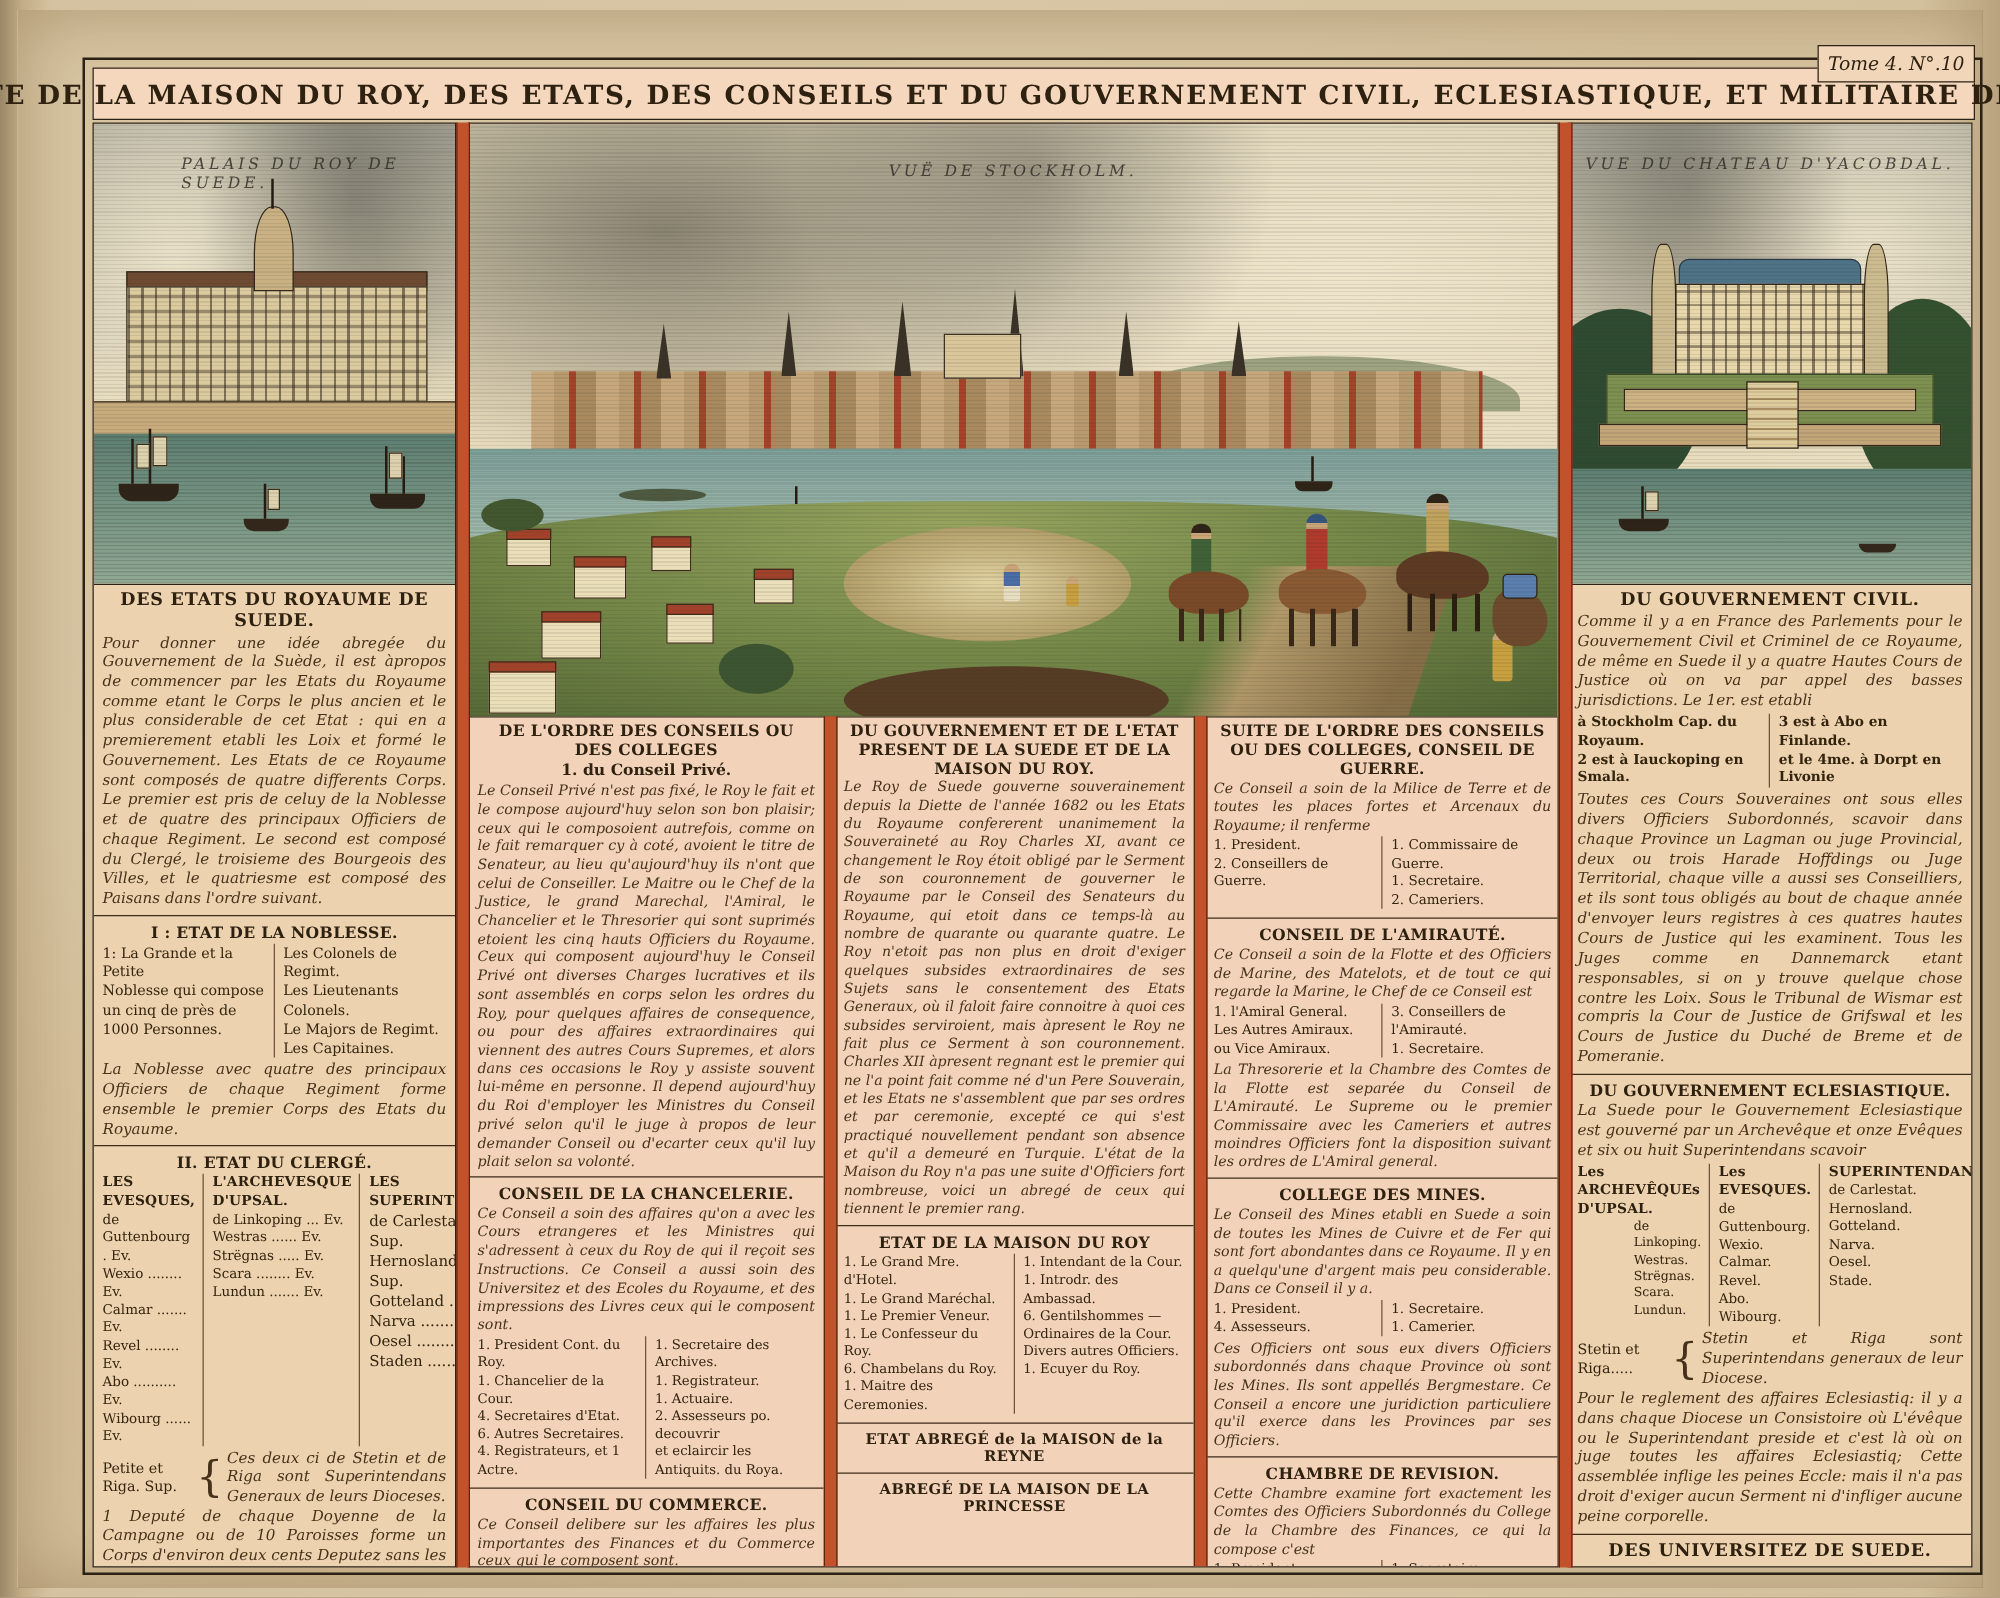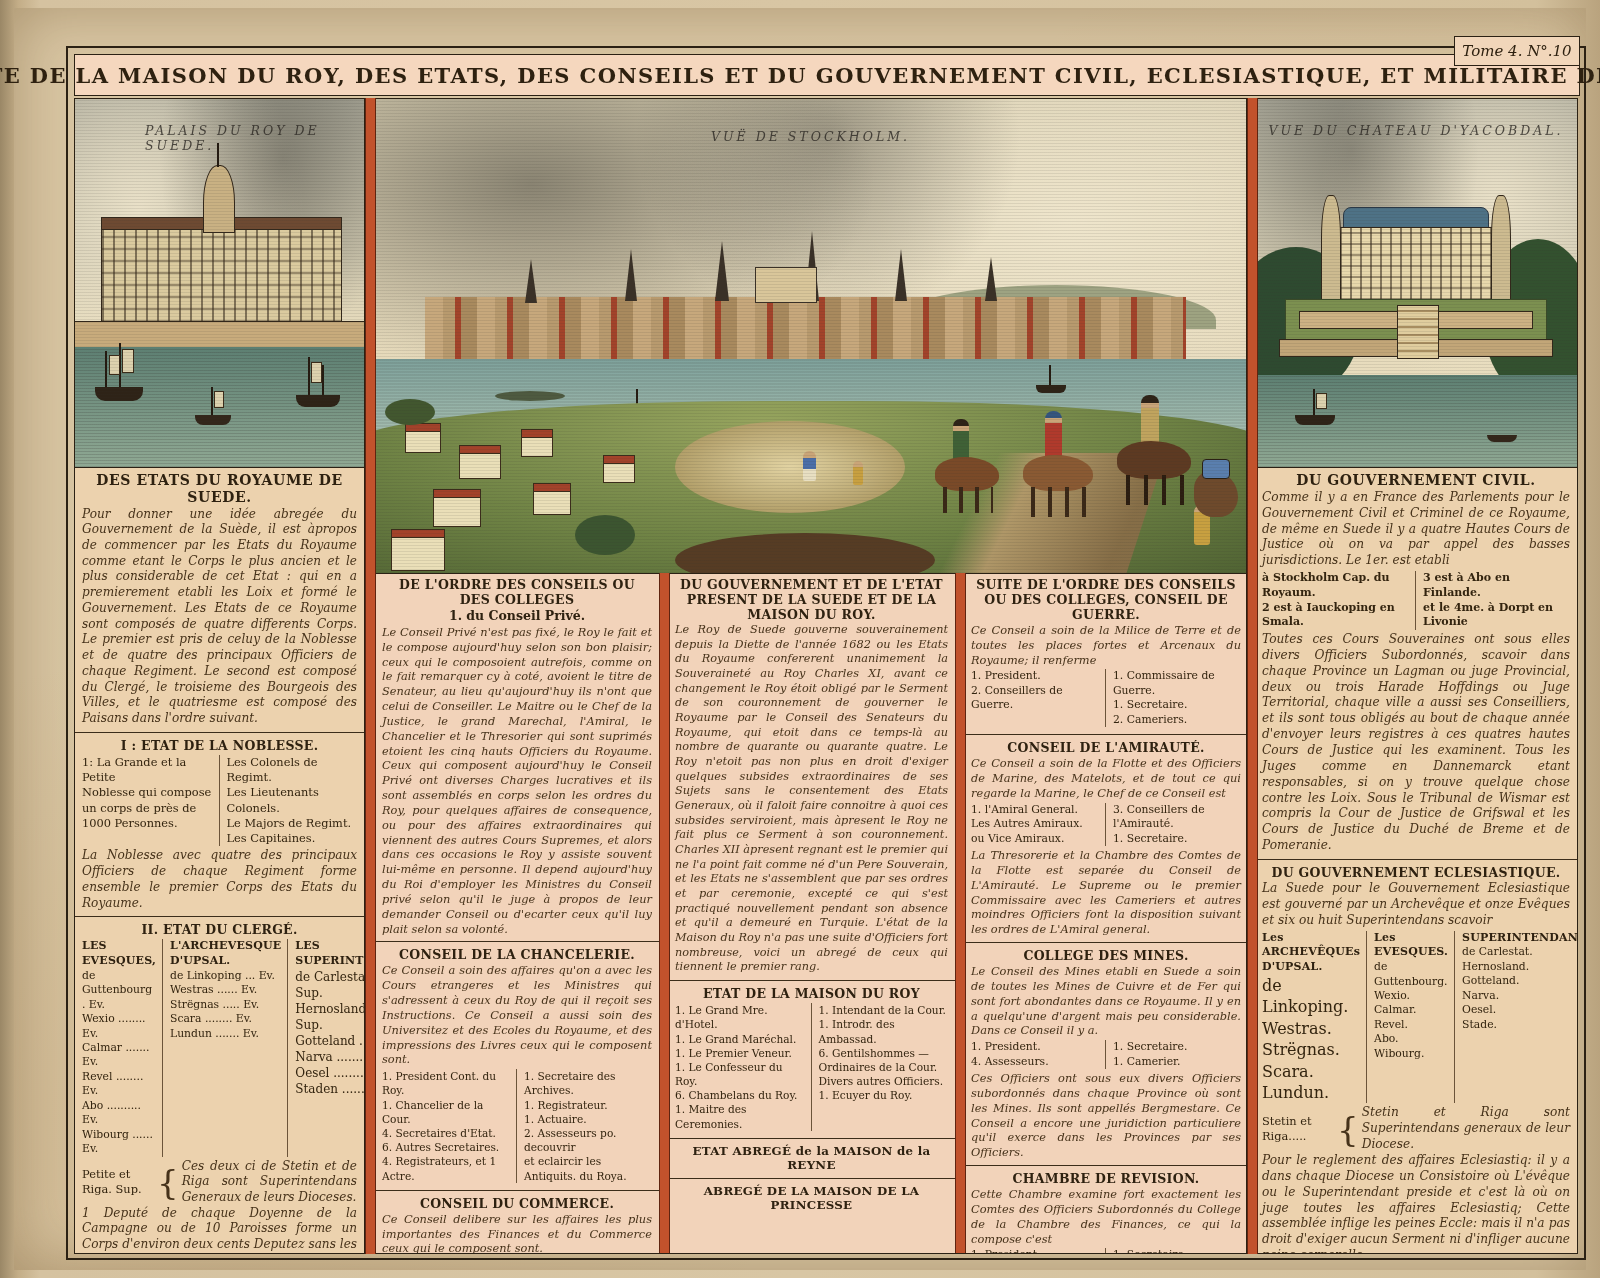--- a/index.html
+++ b/index.html
@@ -117,21 +117,21 @@
      <div class="sec">
        <div class="head">DES ETATS DU ROYAUME DE SUEDE.</div>
        <div class="script">Pour donner une idée abregée du Gouvernement de la Suède, il est àpropos de commencer par les Etats du Royaume comme etant le Corps le plus ancien et le plus considerable de cet Etat : qui en a premierement etabli les Loix et formé le Gouvernement. Les Etats de ce Royaume sont composés de quatre differents Corps. Le premier est pris de celuy de la Noblesse et de quatre des principaux Officiers de chaque Regiment. Le second est composé du Clergé, le troisieme des Bourgeois des Villes, et le quatriesme est composé des Paisans dans l'ordre suivant.</div>
      </div>
      <div class="hr"></div>
      <div class="sec">
        <div class="head sm">I : ETAT DE LA NOBLESSE.</div>
        <div class="cols roman">
          <div class="c lines">1: La Grande et la Petite
 Noblesse qui compose
-un corps de près de
+un cinq de près de
 1000 Personnes.</div>
          <div class="c lines">Les Colonels de Regimt.
 Les Lieutenants Colonels.
 Le Majors de Regimt.
 Les Capitaines.</div>
        </div>
        <div class="script">La Noblesse avec quatre des principaux Officiers de chaque Regiment forme ensemble le premier Corps des Etats du Royaume.</div>
      </div>
      <div class="hr"></div>
      <div class="sec">
@@ -412,21 +412,21 @@
        </div>
        <div class="script">Toutes ces Cours Souveraines ont sous elles divers Officiers Subordonnés, scavoir dans chaque Province un Lagman ou juge Provincial, deux ou trois Harade Hoffdings ou Juge Territorial, chaque ville a aussi ses Conseilliers, et ils sont tous obligés au bout de chaque année d'envoyer leurs registres à ces quatres hautes Cours de Justice qui les examinent. Tous les Juges comme en Dannemarck etant responsables, si on y trouve quelque chose contre les Loix. Sous le Tribunal de Wismar est compris la Cour de Justice de Grifswal et les Cours de Justice du Duché de Breme et de Pomeranie.</div>
      </div>
      <div class="hr"></div>
      <div class="sec">
        <div class="head sm">DU GOUVERNEMENT ECLESIASTIQUE.</div>
        <div class="script">La Suede pour le Gouvernement Eclesiastique est gouverné par un Archevêque et onze Evêques et six ou huit Superintendans scavoir</div>
        <div class="cols roman">
          <div class="c">
            <div class="tinyhead">Les ARCHEVÊQUEs D'UPSAL.</div>
-           <div class="lines" style="font-size:16px;">de Linkoping.
+           <div class="lines" style="font-size:10px;margin-left:45px;">de Linkoping.
 Westras.
 Strëgnas.
 Scara.
 Lundun.</div>
          </div>
          <div class="c">
            <div class="tinyhead">Les EVESQUES.</div>
            <div class="lines" style="font-size:10.8px;">de Guttenbourg.
 Wexio.
 Calmar.

